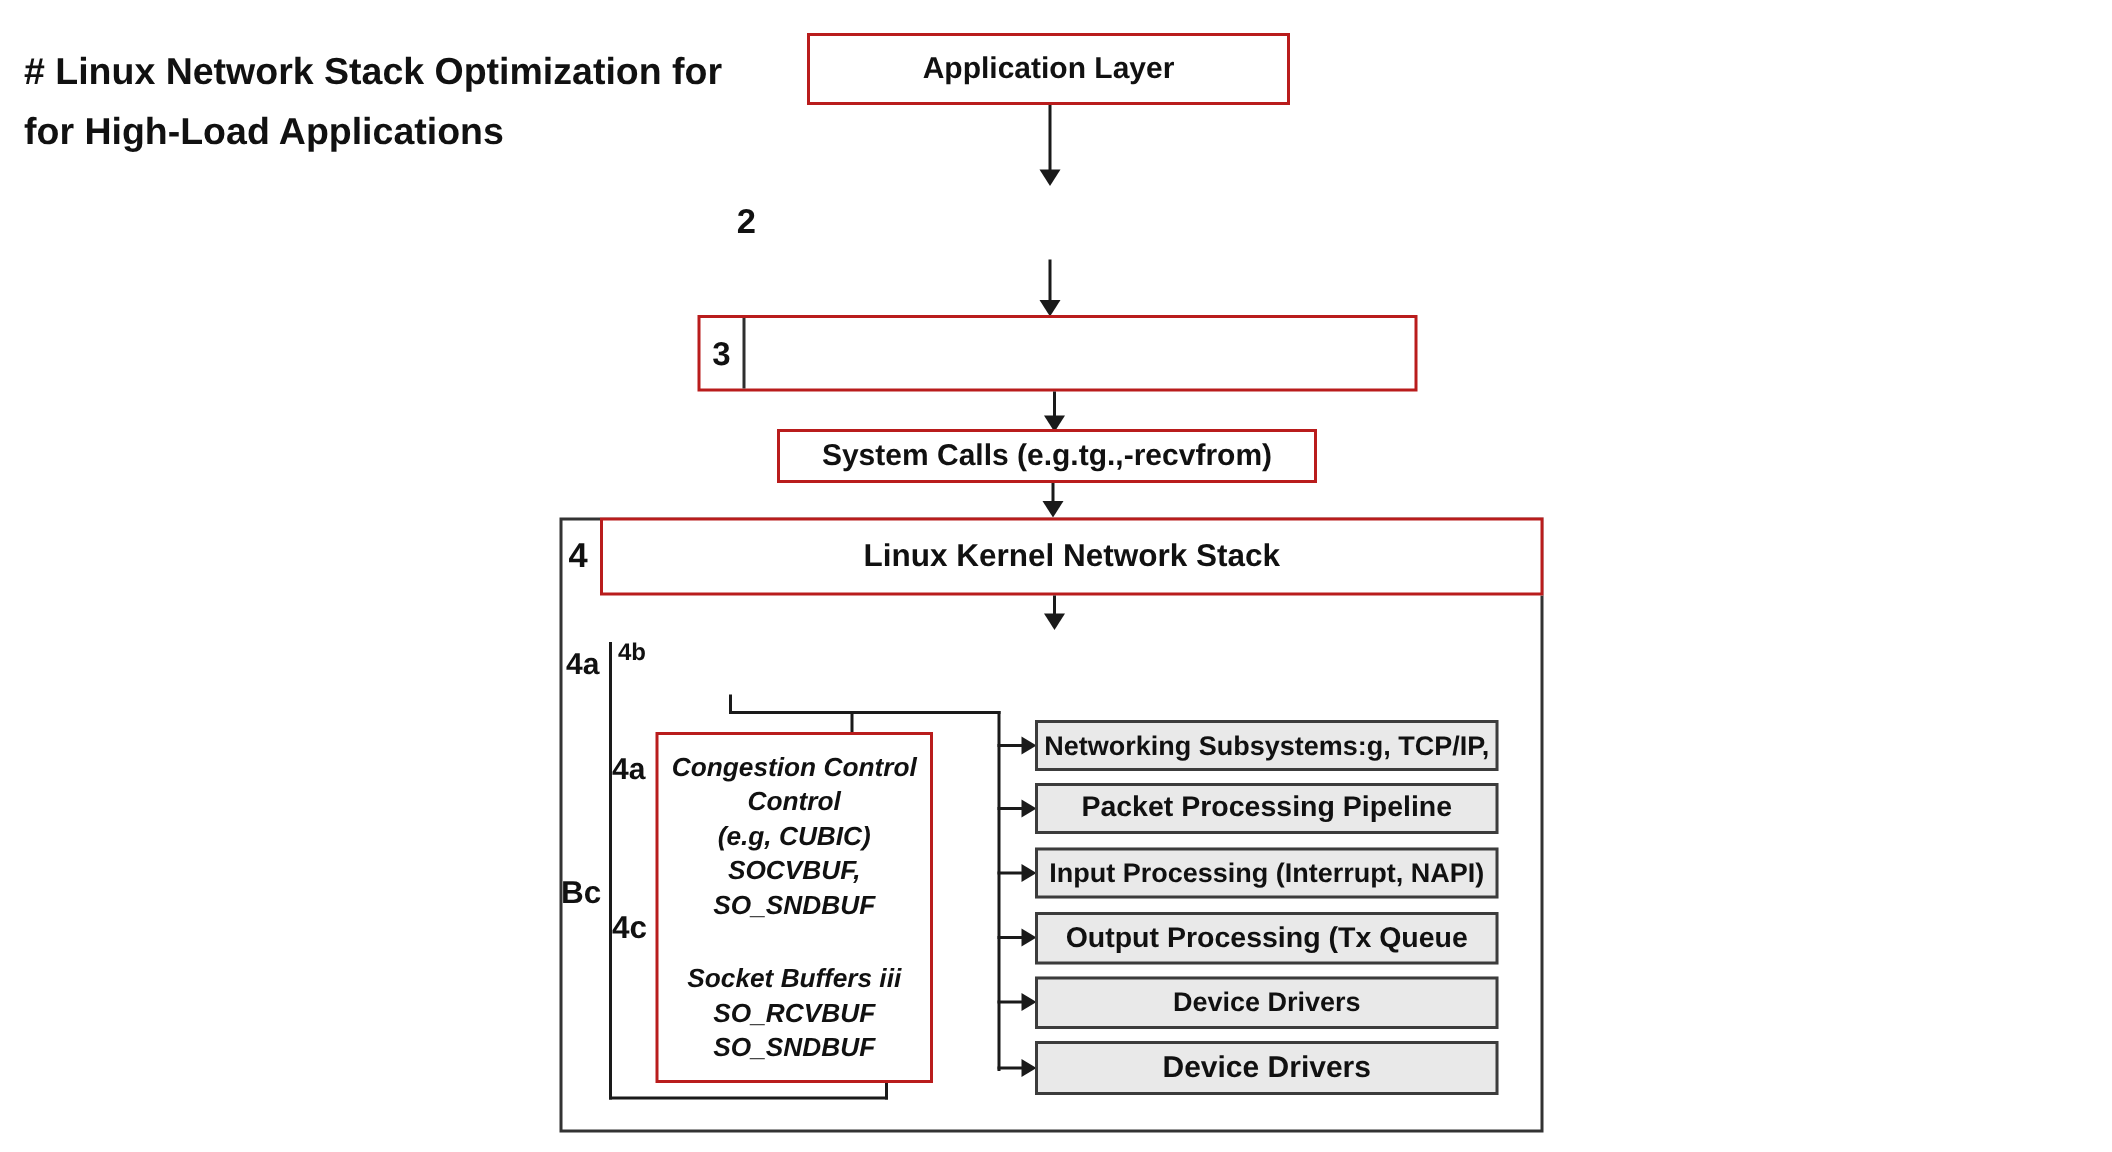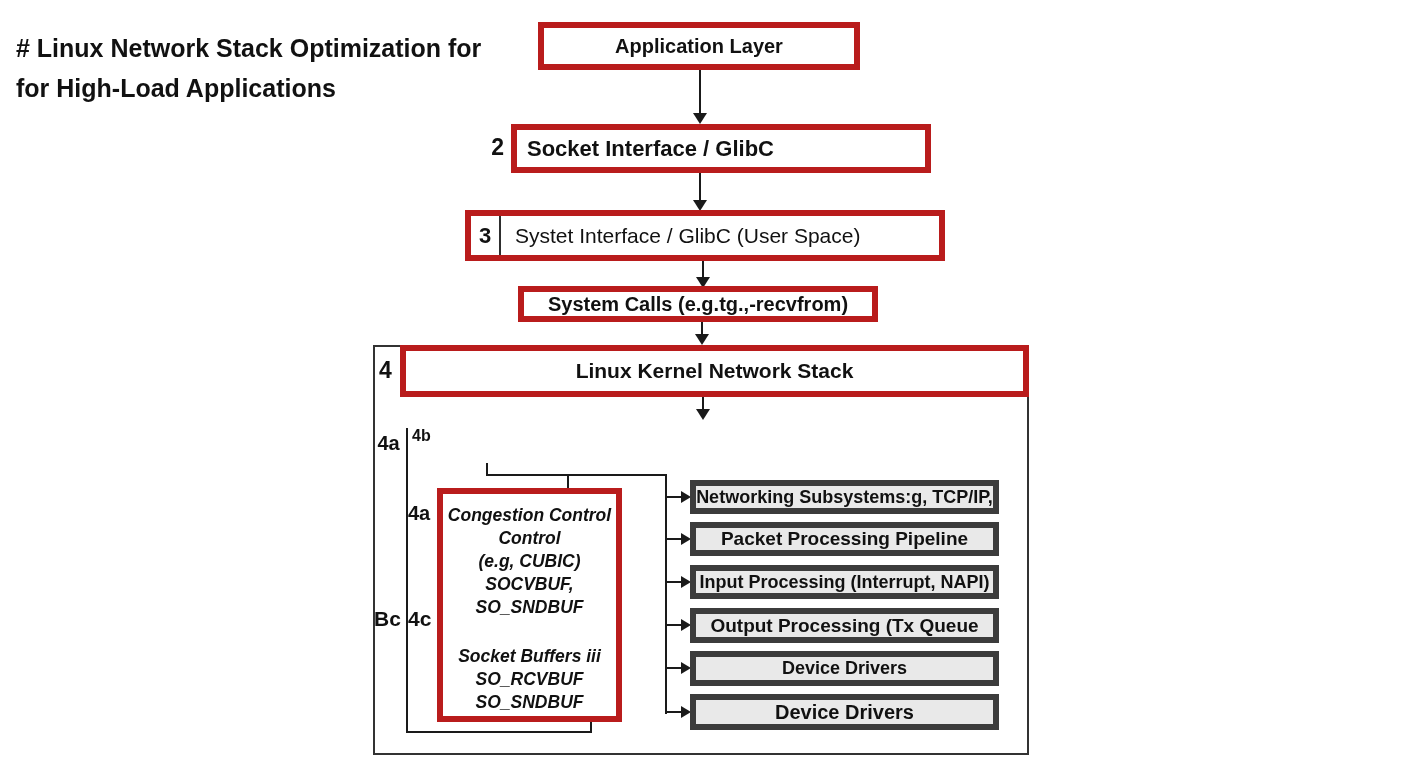--- a/index.html
+++ b/index.html
@@ -1,20 +1,20 @@
 <!DOCTYPE html>
 <html><head>
 <meta charset="utf-8">
 <style>
   * { margin:0; padding:0; box-sizing:border-box; }
   html,body { width:1408px; height:768px; background:#ffffff; overflow:hidden;
               font-family:"Liberation Sans", sans-serif; color:#111; }
   #canvas { position:relative; width:1408px; height:636px; background:#fff; }
 
-  .box { position:absolute; background:#fff; border:6px solid #b91c1c;
+  .box { position:absolute; background:#fff; border:2px solid #b91c1c;
          display:flex; align-items:center; justify-content:center;
          white-space:nowrap; }
   .gray { background:#e9e9e9; border-color:#3c3c3c; }
   .w700 { font-weight:700; }
   .w600 { font-weight:600; }
   .w500 { font-weight:500; }
 
   .lbl { position:absolute; font-weight:700; }
 
   .line { position:absolute; background:#1a1a1a; }
@@ -42,30 +42,26 @@
   </div>
 
   <div class="box w700" style="left:538px; top:22px; width:322px; height:48px; font-size:20px;">
     <span>Application Layer</span>
   </div>
 
   <div class="line" style="left:699px; top:70px; width:2px; height:44px;"></div>
   <div class="head-down" style="left:693px; top:113px;"></div>
 
   <div class="lbl" style="left:478px; top:134px; width:26px; font-size:23px; text-align:right;">2</div>
-  <div class="box w700" style="left:511px; top:124px; width:420px; height:49px; font-size:22px; justify-content:flex-start; padding-left:10px;">
-    <span>Socket Interface / GlibC</span>
-  </div>
 
   <div class="line" style="left:699px; top:173px; width:2px; height:28px;"></div>
   <div class="head-down" style="left:693px; top:200px;"></div>
 
   <div class="box" style="left:465px; top:210px; width:480px; height:51px; justify-content:flex-start; padding:0;">
     <div style="width:30px; height:100%; display:flex; align-items:center; justify-content:center; border-right:2px solid #2e2e2e; font-size:22px; font-weight:700;">3</div>
-    <div class="w500" style="padding-left:14px; font-size:21px;">Systet Interface / GlibC (User Space)</div>
   </div>
 
   <div class="line" style="left:702px; top:261px; width:2px; height:18px;"></div>
   <div class="head-down" style="left:696px; top:277px;"></div>
 
   <div class="box w600" style="left:518px; top:286px; width:360px; height:36px; font-size:20px;">
     <span>System Calls (e.g.tg.,-recvfrom)</span>
   </div>
 
   <div class="line" style="left:701px; top:322px; width:2px; height:14px;"></div>
@@ -87,21 +83,21 @@
   <div class="lbl" style="left:412px; top:427px; font-size:16px;">4b</div>
 
 
   <div class="line" style="left:486px; top:463px; width:2px; height:13px;"></div>
   <div class="line" style="left:486px; top:474px; width:181px; height:2px;"></div>
   <div class="line" style="left:567px; top:476px; width:2px; height:13px;"></div>
   <div class="line" style="left:665px; top:474px; width:2px; height:240px;"></div>
 
   <div class="lbl" style="left:408px; top:502px; font-size:20px;">4a</div>
 
-  <div class="lbl" style="left:374px; top:607px; font-size:21px;">Bc</div>
+  <div class="lbl" style="left:374px; top:584px; font-size:21px;">Bc</div>
   <div class="lbl" style="left:408px; top:607px; font-size:21px;">4c</div>
 
   <div class="box w600" style="left:437px; top:488px; width:185px; height:234px; font-size:17.5px; align-items:flex-start; padding-top:10px; white-space:normal;">
     <div style="width:100%;">
       <div class="cong-line">Congestion Control</div>
       <div class="cong-line">Control</div>
       <div class="cong-line">(e.g, CUBIC)</div>
       <div class="cong-line">SOCVBUF,</div>
       <div class="cong-line">SO_SNDBUF</div>
       <div class="cong-line group2">Socket Buffers iii</div>

